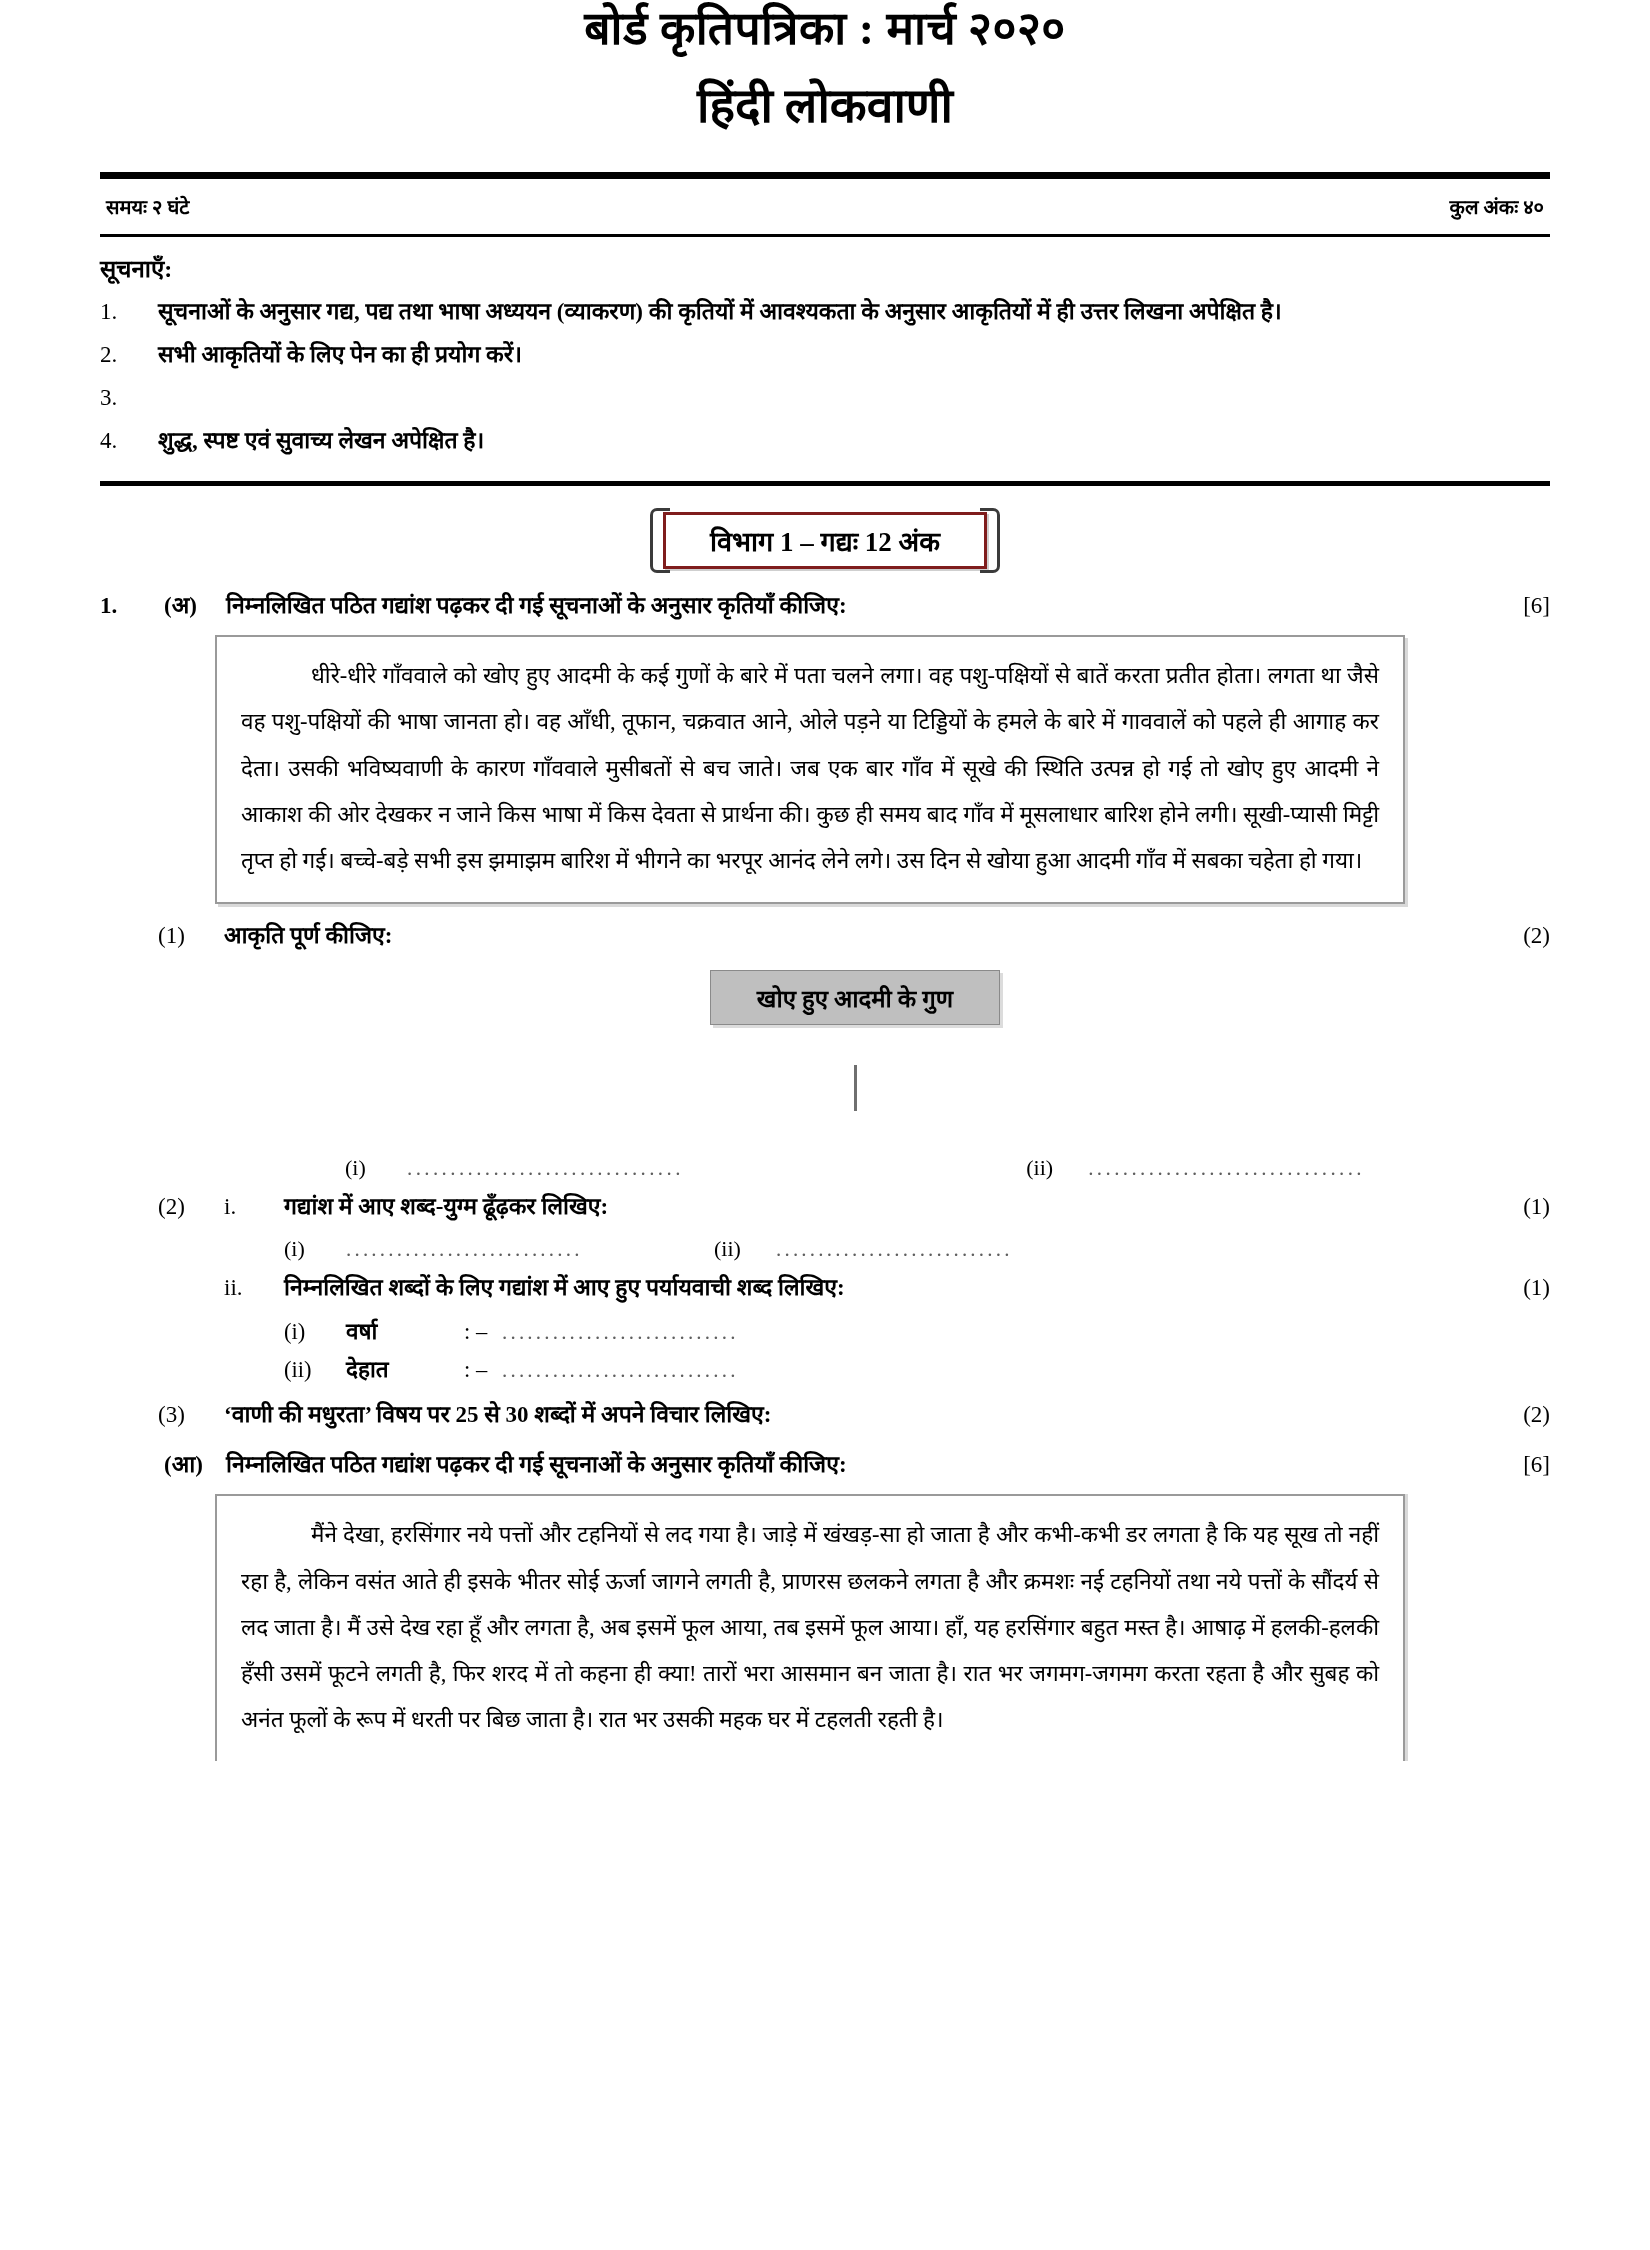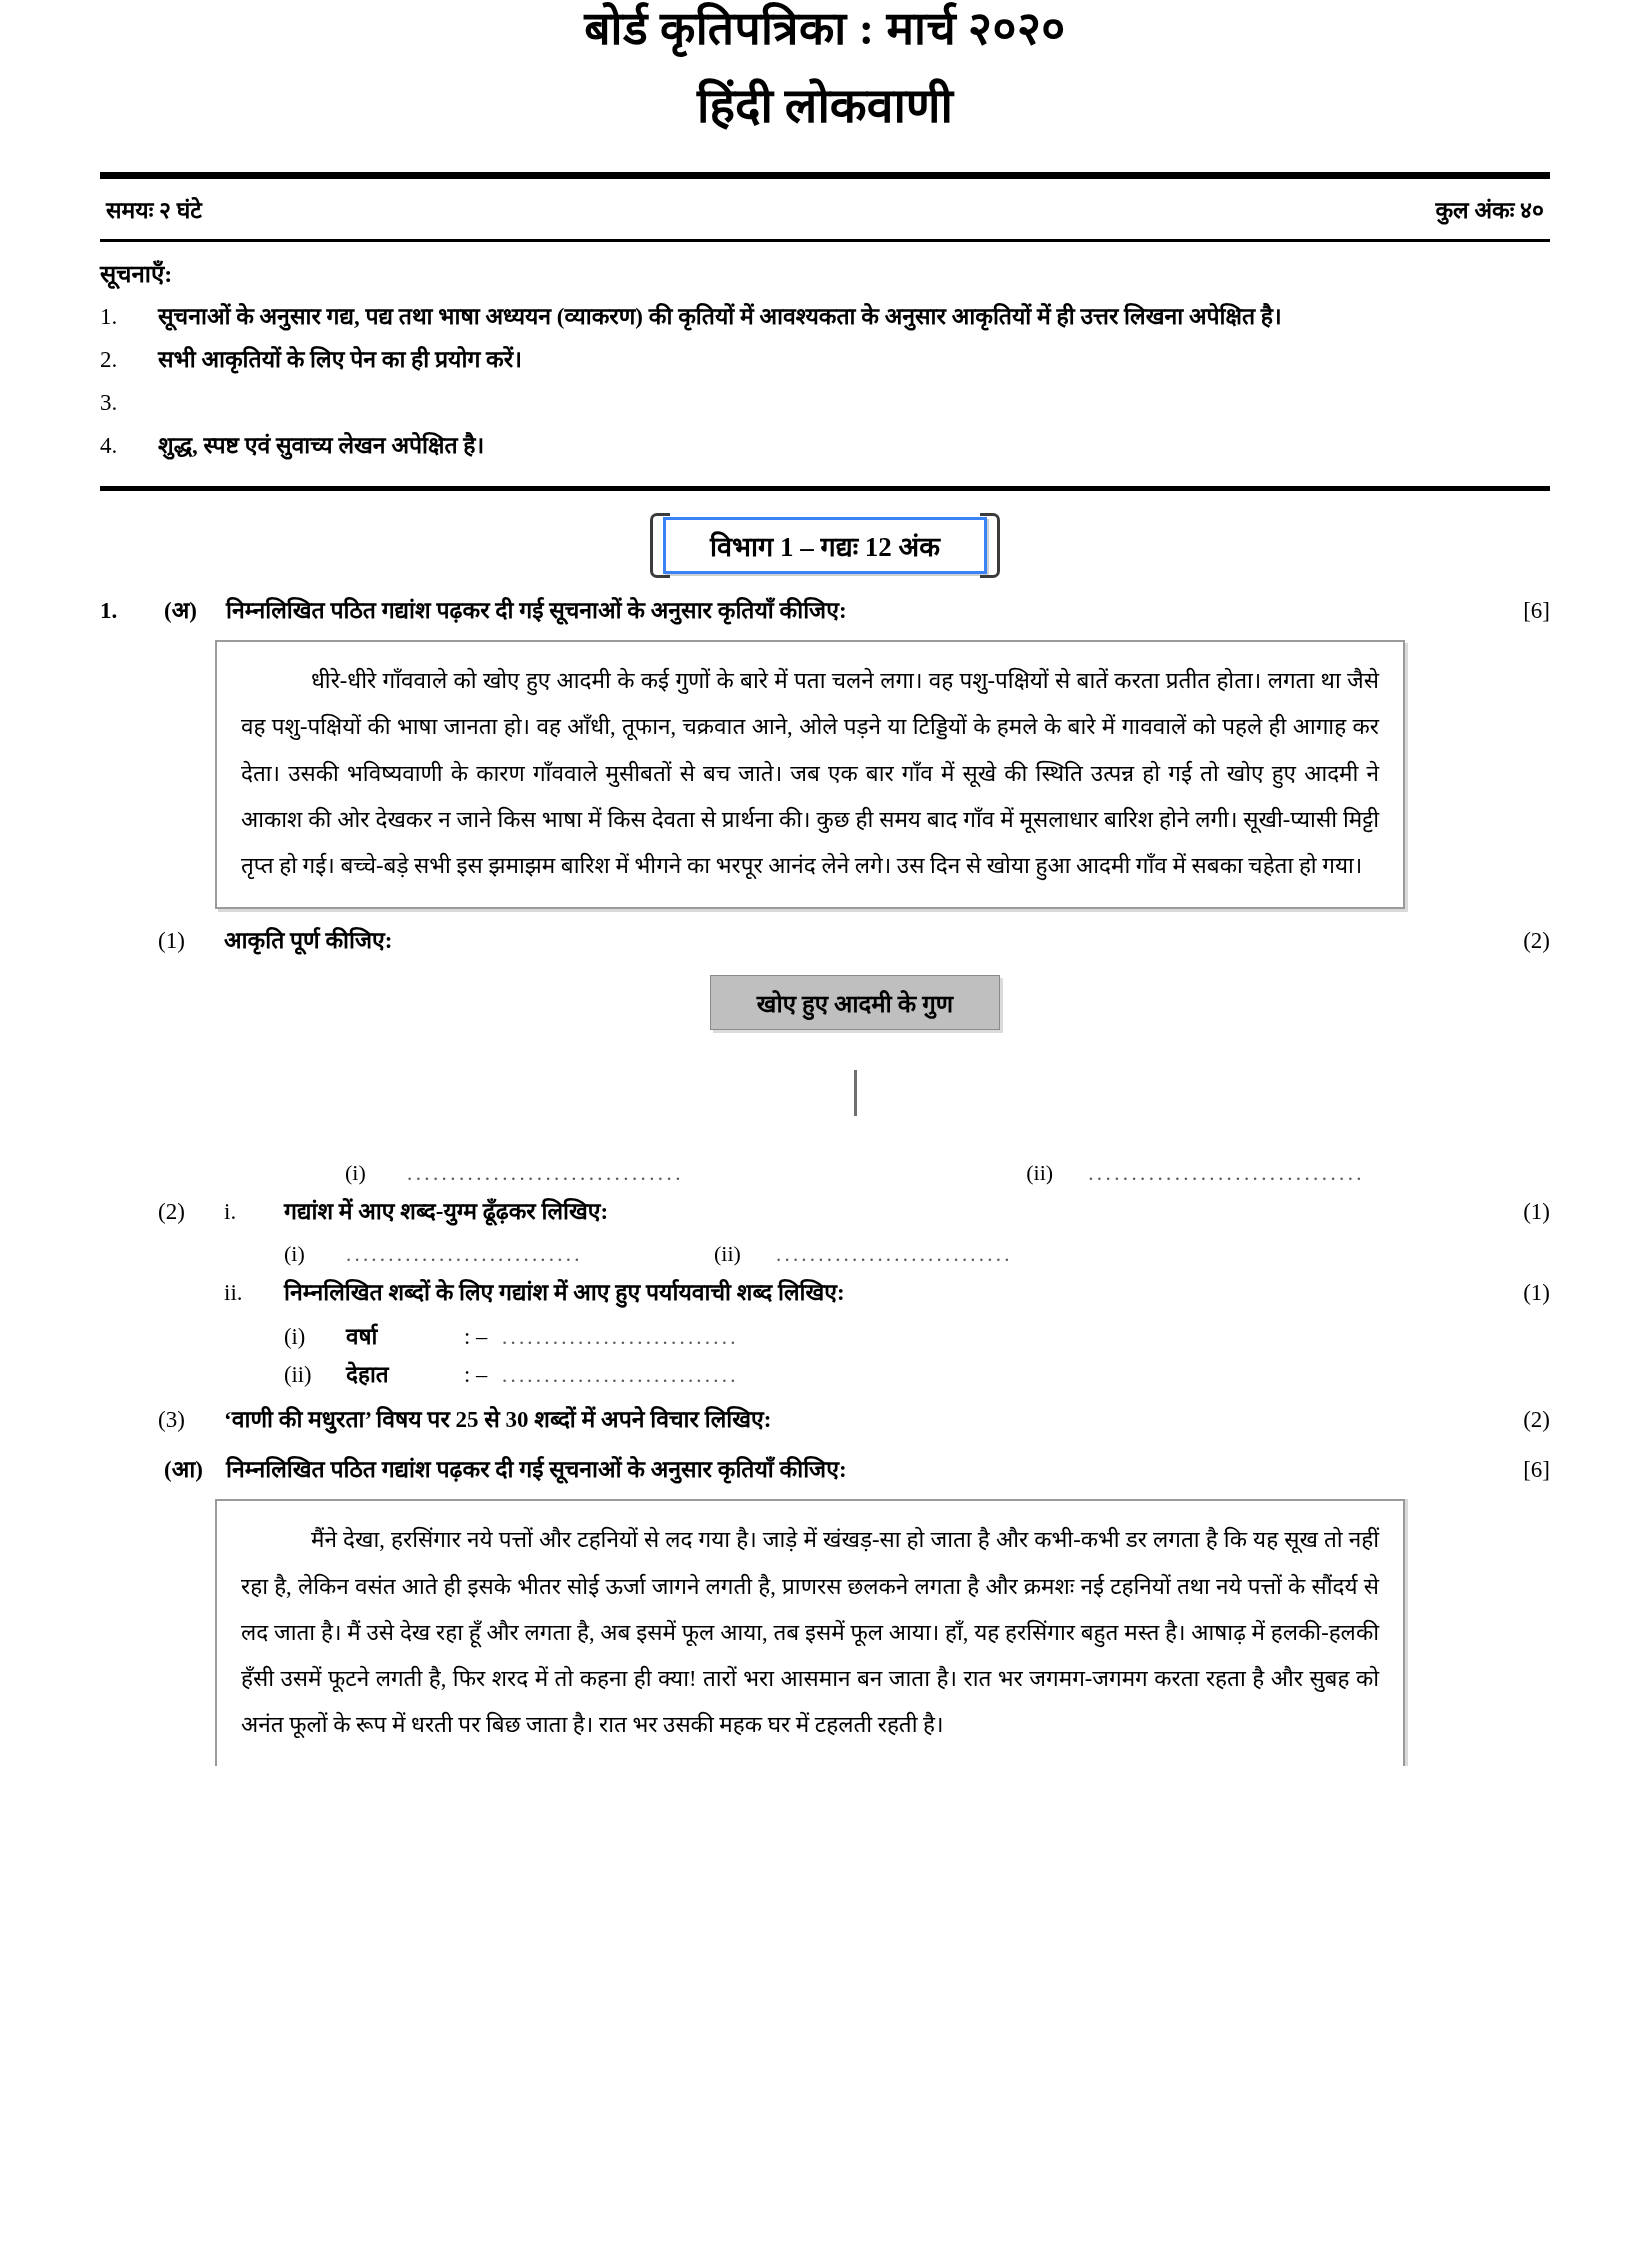--- a/index.html
+++ b/index.html
@@ -56,21 +56,21 @@
     margin: 0 100px;
   }
 
   
   .meta-row {
     display: flex;
     justify-content: space-between;
     align-items: center;
     margin: 0 100px;
     padding: 14px 6px 14px 6px;
-    font-size: 23px;
+    font-size: 20px;
     font-weight: bold;
     gap: 28px;
   }
 
   
   .instructions {
     margin: 0 100px;
     padding-top: 14px;
   }
   .instructions-heading {
@@ -98,21 +98,21 @@
 
   
   .section-banner-wrap {
     display: flex;
     justify-content: center;
     margin-top: 26px;
     margin-bottom: 20px;
   }
   .section-banner {
     position: relative;
-    border: 3px solid #3b82f6;
+    border: 3px solid #7f1d1d;
     padding: 7px 44px;
     font-size: 27px;
     font-weight: bold;
     background: #fff;
     box-shadow: 2px 2px 0 #cfcfcf;
   }
   .section-banner::before,
   .section-banner::after {
     content: "";
     position: absolute;

